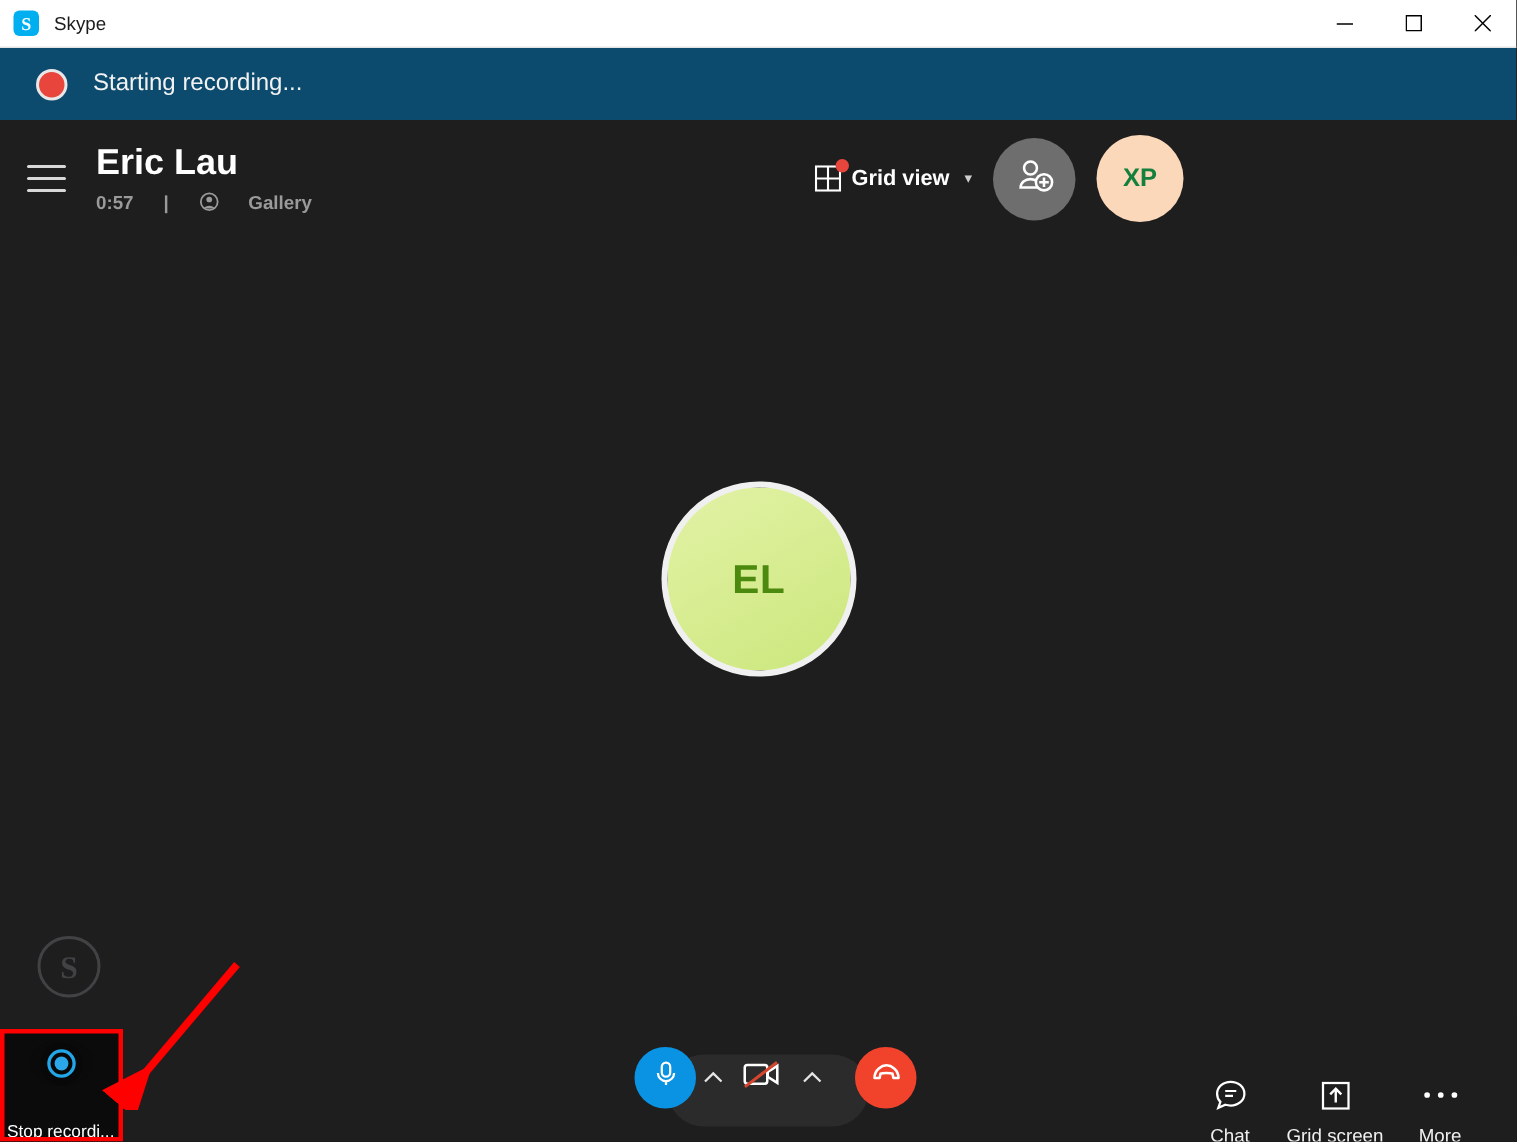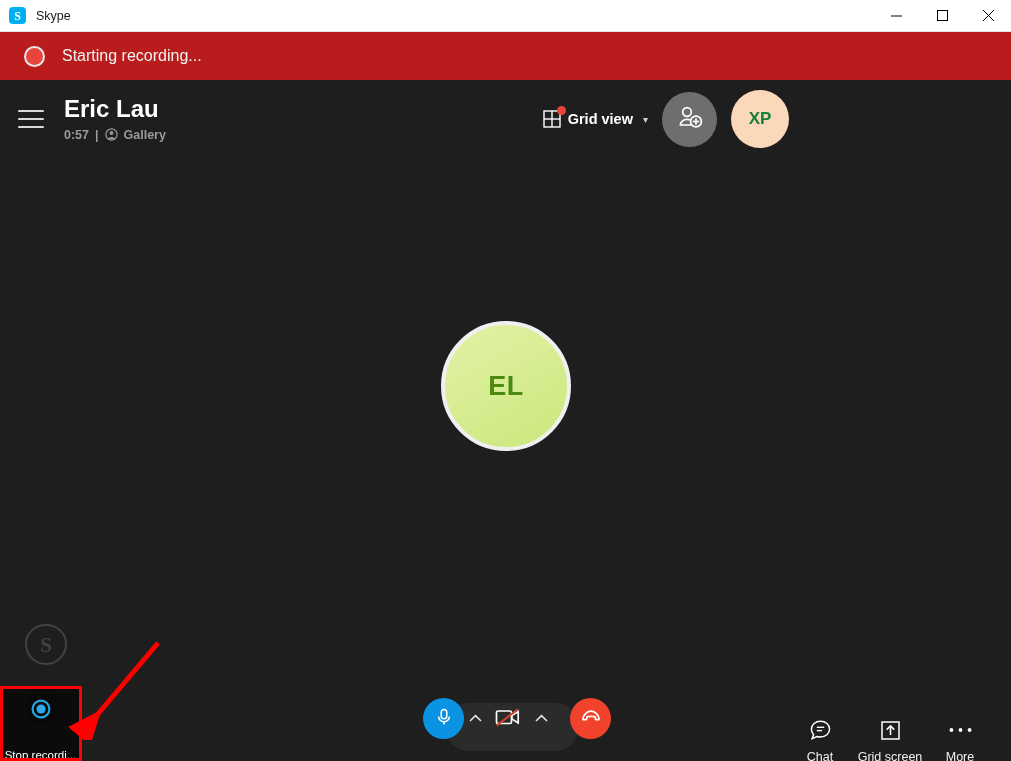--- a/index.html
+++ b/index.html
@@ -22,38 +22,38 @@
     color:#fff; font-size:12px; font-weight:bold; font-family:"Liberation Serif", serif; line-height:1;}
   .tb-title{ margin-left:10px; font-size:12.5px; color:#1a1a1a; }
   .tb-controls{ margin-left:auto; display:flex; height:32px; }
   .tb-btn{ width:46px; height:32px; display:flex; align-items:center; justify-content:center;
     color:#000; font-size:11px; }
   .tb-btn svg{ display:block; }
 
   
   .recbar{
     position:absolute; top:32px; left:0; width:1011px; height:48px;
-    background:#b91c1c; display:flex; align-items:center; padding-left:24px;
+    background:#0c4a6e; display:flex; align-items:center; padding-left:24px;
   }
   .rec-dot{ width:21px; height:21px; border-radius:50%;
     border:2px solid #e8e8e8; background:#e8463c; box-sizing:border-box; }
   .rec-text{ margin-left:17px; font-size:16px; color:#f2f2f2; }
 
   
   .callheader{
     position:absolute; top:80px; left:0; width:806px; height:78px;
     background:#1e1e1e; display:flex; align-items:center;
   }
   .hamburger{ margin-left:18px; width:26px; height:22px; display:flex;
     flex-direction:column; justify-content:space-between; padding:2px 0; cursor:pointer;}
   .hamburger i{ display:block; height:2px; background:#d8d8d8; border-radius:1px; }
   .titleblock{ margin-left:20px; }
   .call-name{ font-size:24px; font-weight:bold; color:#ffffff; line-height:1.1; }
   .call-sub{ margin-top:5px; font-size:12.5px; font-weight:bold; color:#9a9a9a;
-    display:flex; align-items:center; gap:6px; }
+    display:flex; align-items:center; gap:20px; }
   .gal-icon{ display:inline-flex; }
 
   .header-right{ margin-left:auto; display:flex; align-items:center; padding-right:17px; gap:14px; }
   .gridview{ display:flex; align-items:center; gap:7px; cursor:pointer; }
   .grid-icon-wrap{ position:relative; width:18px; height:18px; }
   .badge-dot{ position:absolute; top:-4px; right:-5px; width:9px; height:9px;
     border-radius:50%; background:#e8463c; }
   .gridview-label{ font-size:14.5px; font-weight:bold; color:#ffffff; }
   .chev{ color:#cfcfcf; font-size:10px; margin-left:3px; }
   .addppl{ width:55px; height:55px; border-radius:50%; background:#6e6e6e;

